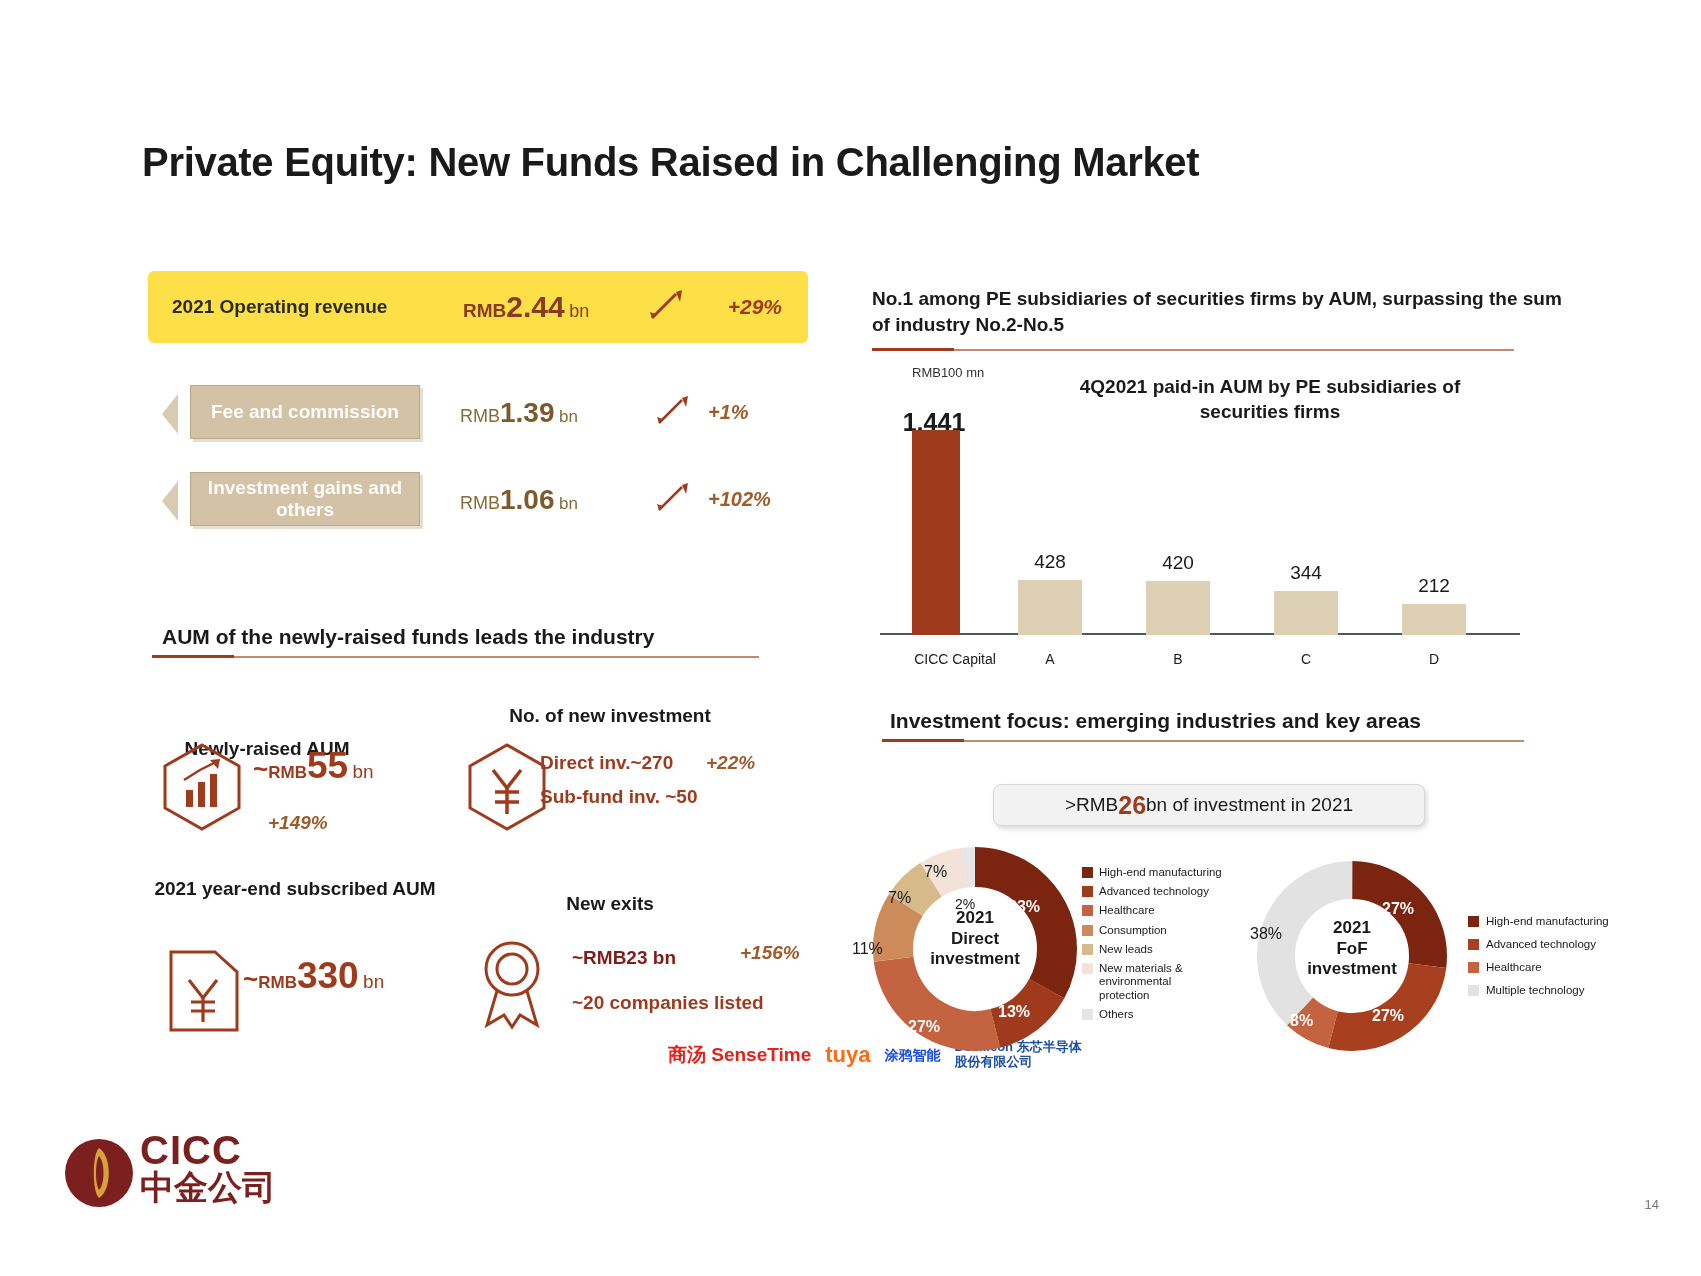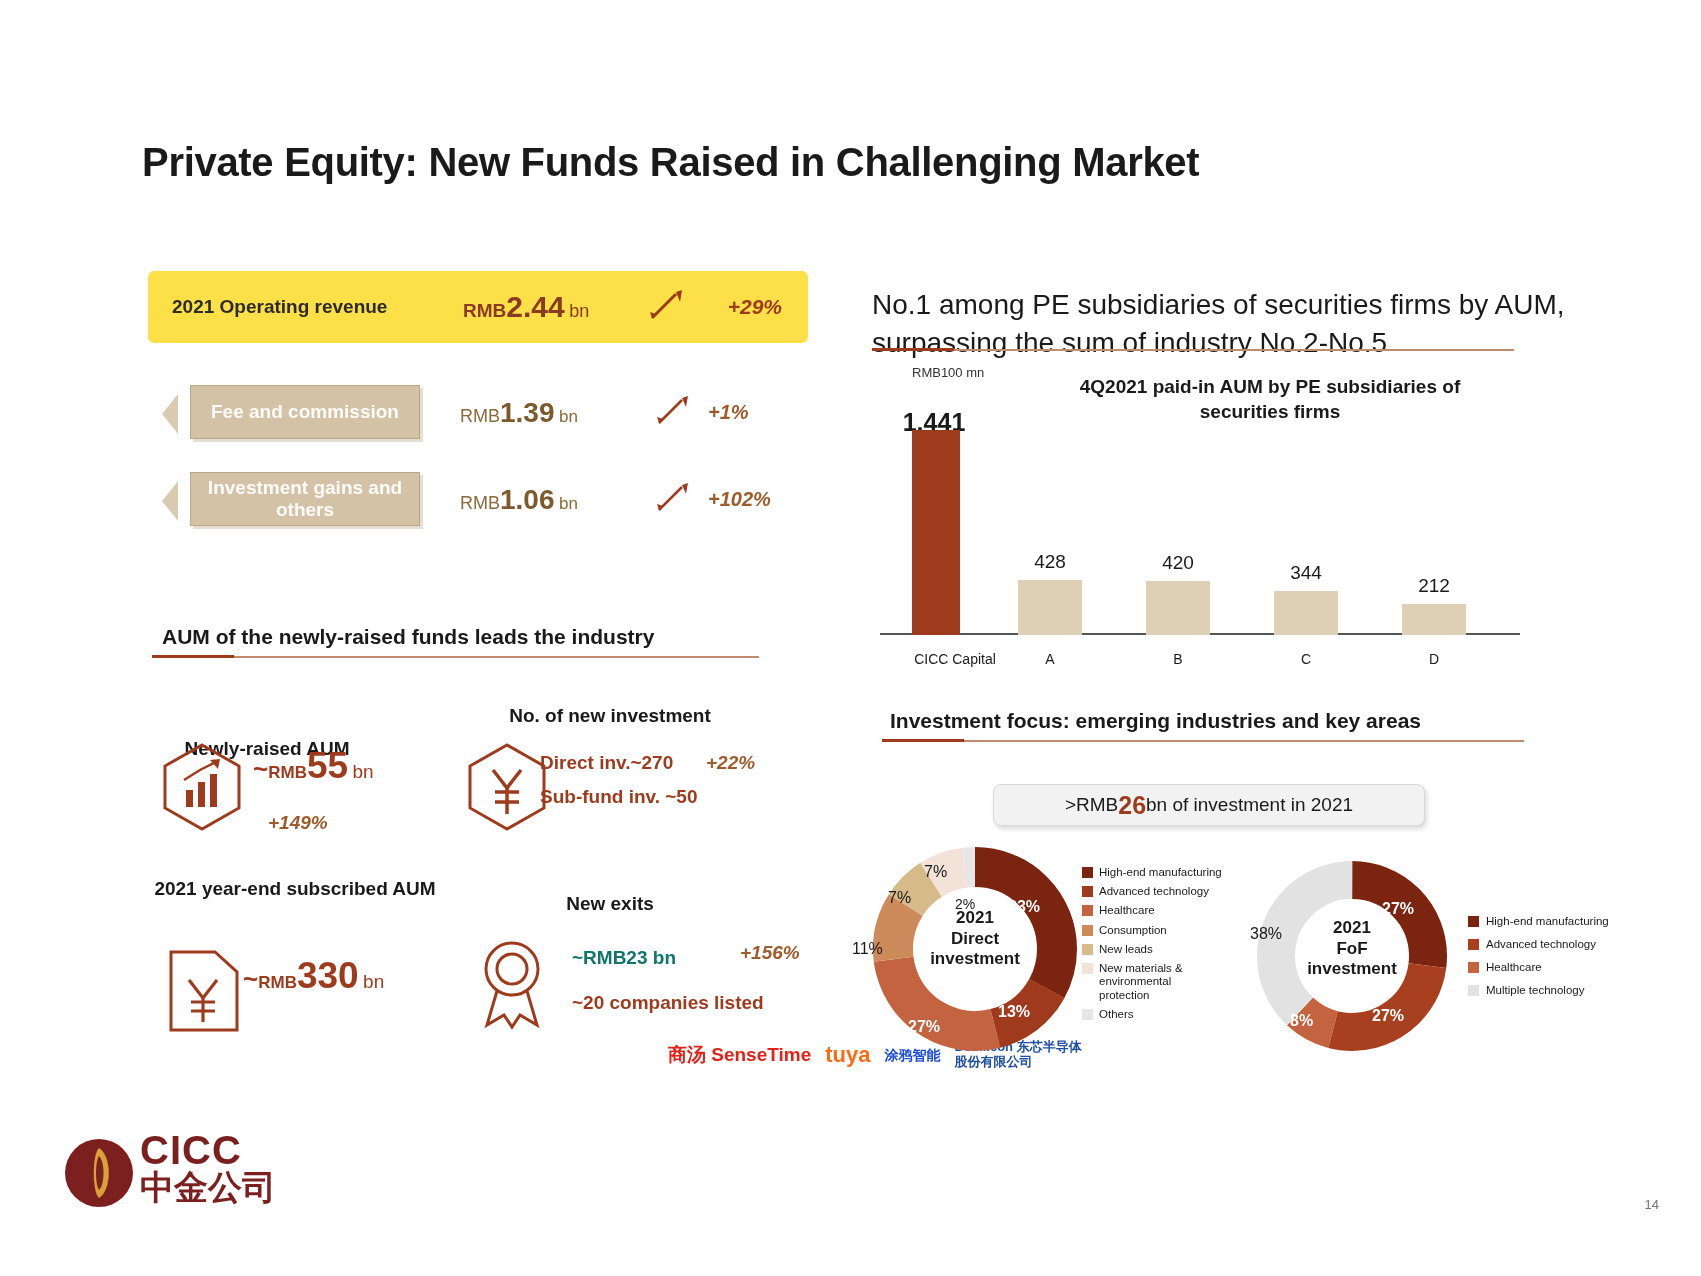--- a/index.html
+++ b/index.html
@@ -109,21 +109,21 @@
 
   .growth { position: absolute; font-size: 19px; font-style: italic; font-weight: bold; color: #9e5c2a; }
 
   .bullet { position: absolute; font-size: 19px; font-weight: bold; color: #9e3b1d; white-space: nowrap; }
   .bullet-pct { position: absolute; font-size: 19px; font-style: italic; font-weight: bold; color: #9e5c2a; }
 
   .plain { position: absolute; font-size: 19px; font-weight: bold; color: #6b3a1e; white-space: nowrap; }
 
   
   .r-head {
-    position: absolute; font-size: 28px; font-weight: normal; color: #1a1a1a;
+    position: absolute; font-size: 19px; font-weight: bold; color: #1a1a1a;
     line-height: 1.35;
   }
   .chart-title {
     position: absolute; text-align: center; font-size: 19px; font-weight: bold; color: #1a1a1a;
     line-height: 1.3;
   }
   .axis-unit { position: absolute; font-size: 13px; color: #333; }
 
   .bar { position: absolute; bottom: 0; }
   .bar-val { position: absolute; font-size: 19px; color: #1a1a1a; text-align: center; margin-top: 24px; }
@@ -268,21 +268,21 @@
   </div>
 
   <span style="position:absolute; left:470px; top:935px;">
     <svg width="84" height="96" viewBox="0 0 84 96">
       <circle cx="42" cy="34" r="26" fill="none" stroke="#9e3b1d" stroke-width="3"></circle>
       <circle cx="42" cy="34" r="15" fill="none" stroke="#9e3b1d" stroke-width="3"></circle>
       <path d="M27 56 L17 90 L34 80 L42 92 L50 80 L67 90 L57 56" fill="none" stroke="#9e3b1d" stroke-width="3"></path>
     </svg>
   </span>
 
-  <div class="plain" style="left:572px; top:947px; color:#0f766e;">~RMB23 bn</div>
+  <div class="plain" style="left:572px; top:947px; color:#7f1d1d;">~RMB23 bn</div>
   <div class="bullet-pct" style="left:740px; top:942px;">+156%</div>
   <div class="plain" style="left:572px; top:992px; color:#9e3b1d;">~20 companies listed</div>
 
   <div class="brand-row">
     <span class="brand" style="color:#e2231a; font-size:19px;">商汤 SenseTime</span>
     <span class="brand" style="color:#ff6a13; font-size:22px;">tuya</span>
     <span class="brand" style="color:#1d4ed8; font-size:14px; line-height:1.05;">涂鸦智能</span>
     <span class="brand" style="color:#1e4fa3; font-size:13px; max-width:130px; line-height:1.15;">Dosilicon 东芯半导体股份有限公司</span>
   </div>
 

